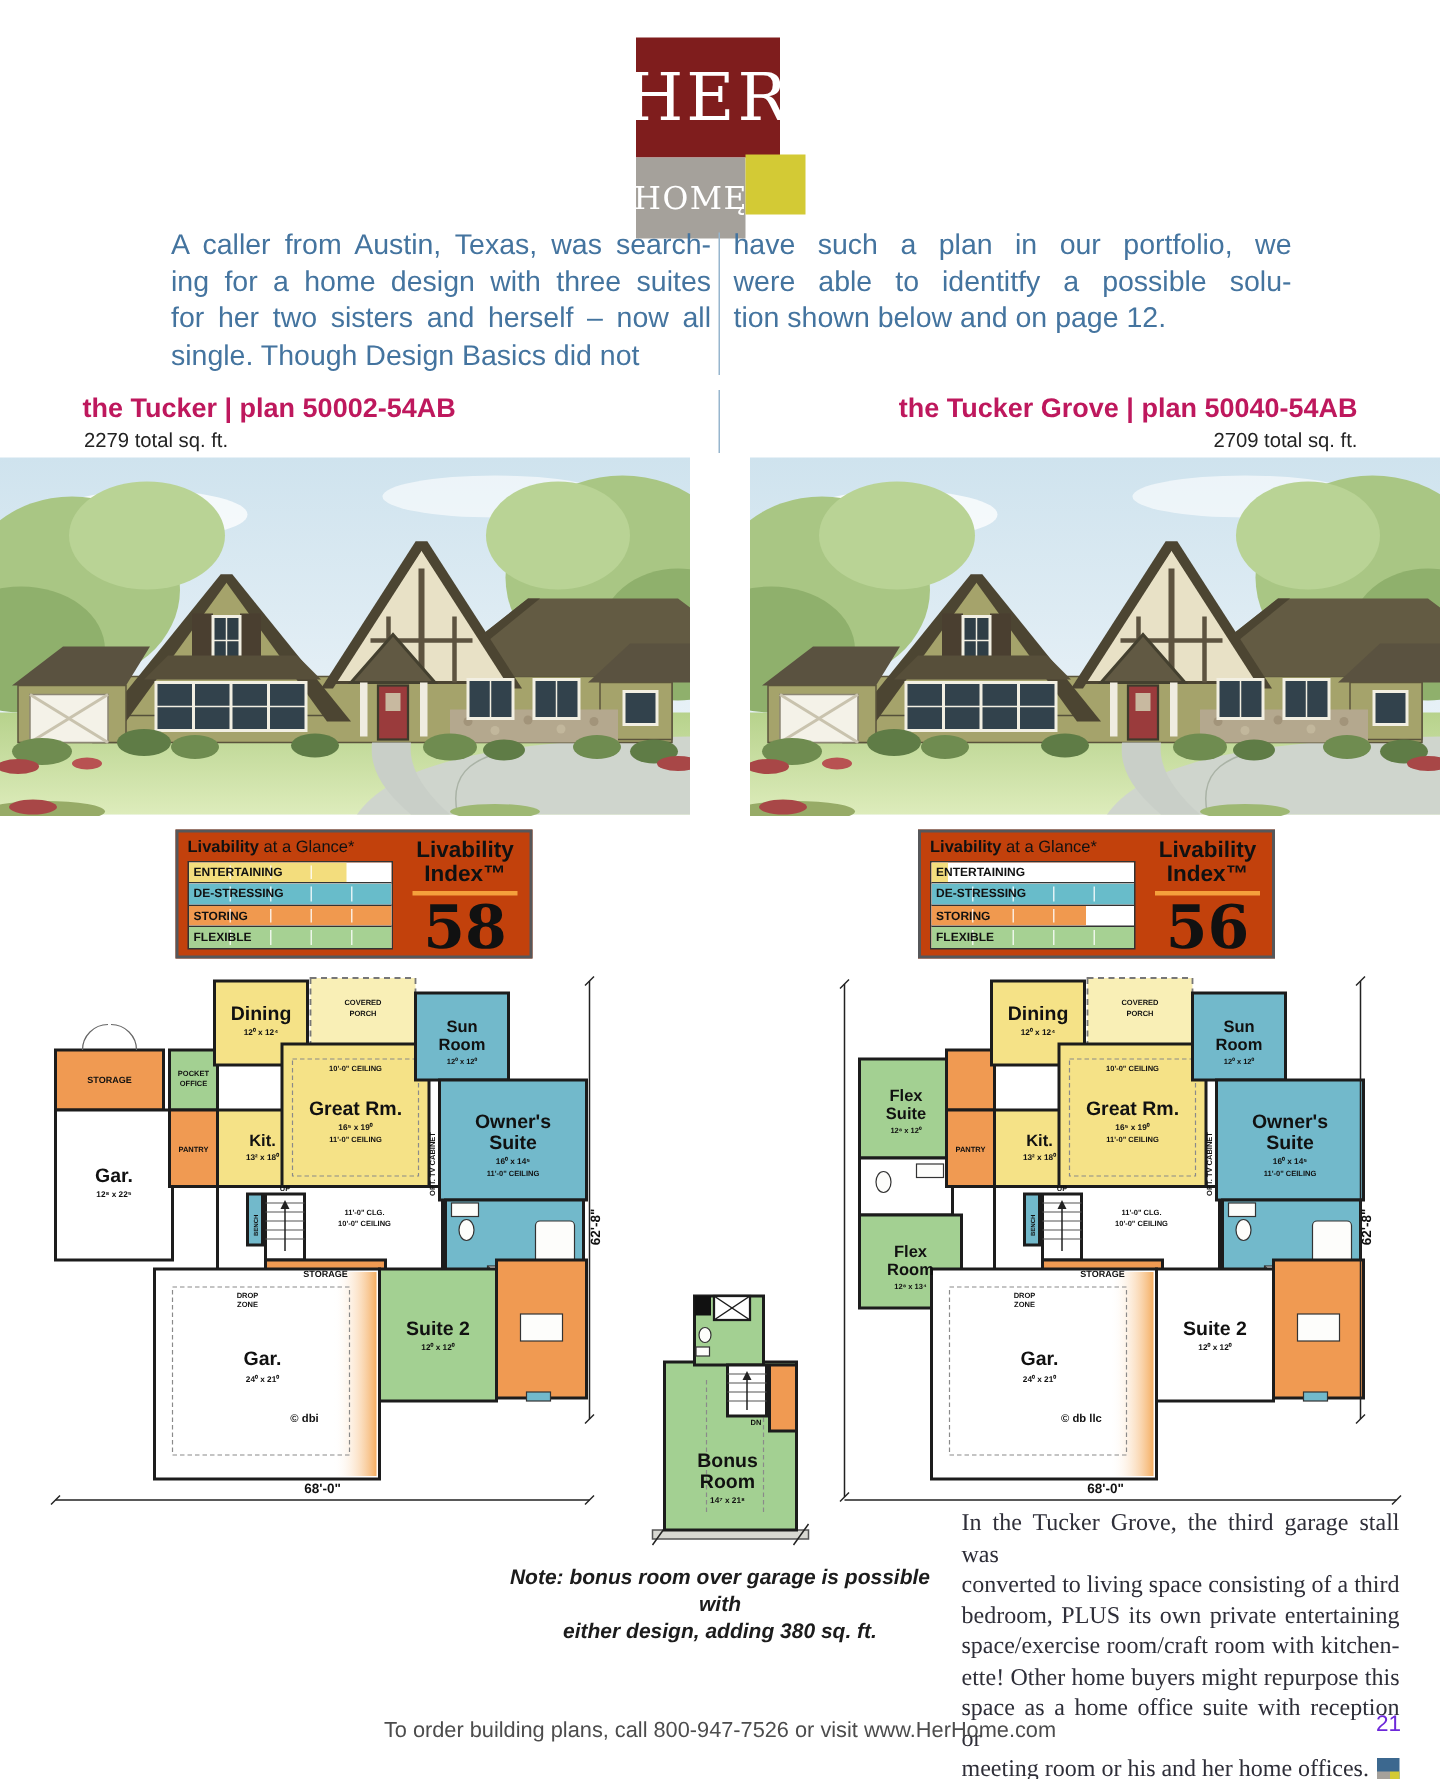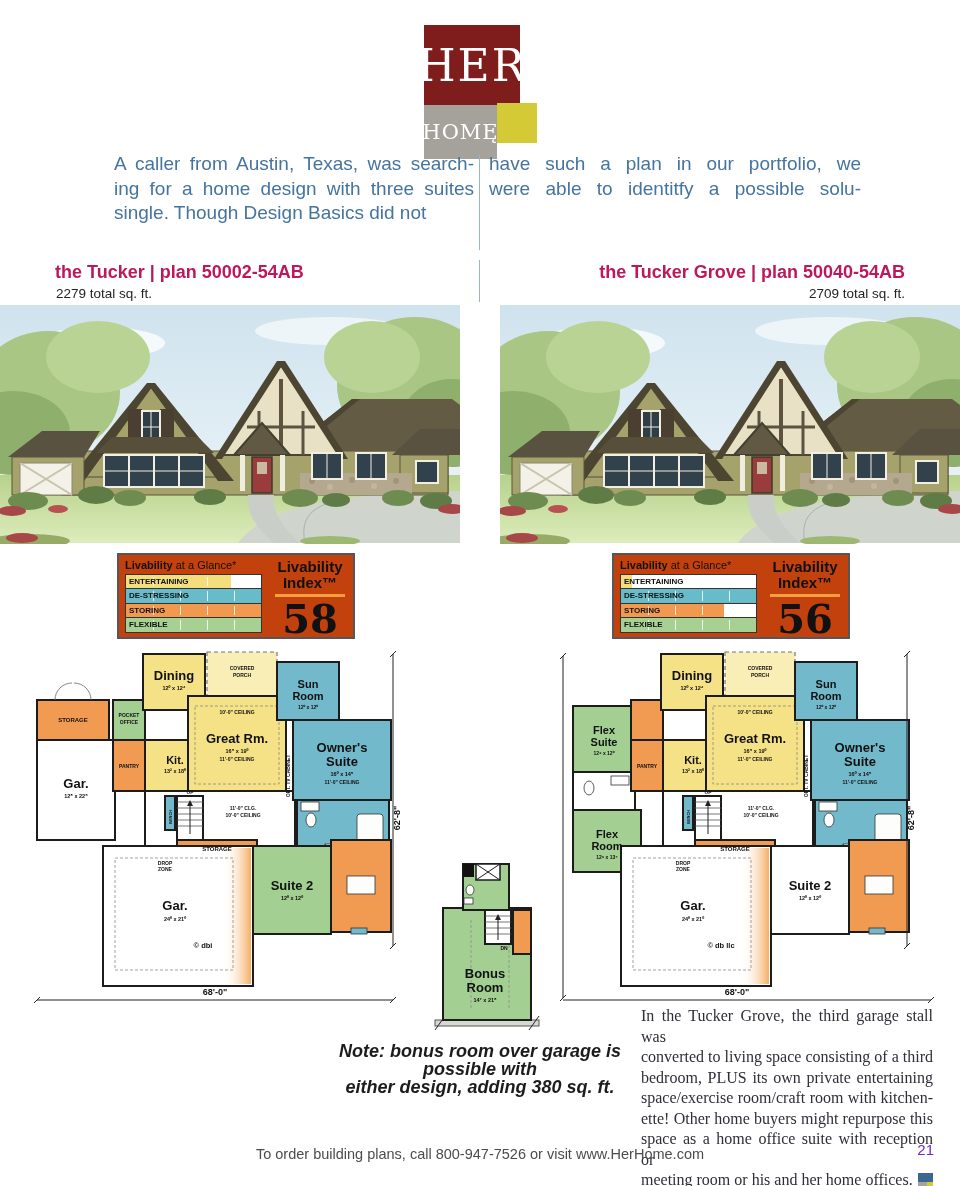--- a/index.html
+++ b/index.html
@@ -59,21 +59,21 @@
   .tny{font:700 5px "Liberation Sans",sans-serif;text-anchor:middle;}
   .dim{font:700 9px "Liberation Sans",sans-serif;text-anchor:middle;}
   .cr{font:700 7.5px "Liberation Sans",sans-serif;text-anchor:middle;}
   .w{stroke:#1c1c1c;stroke-width:2;}
   .dsh{fill:none;stroke:#8a8a8a;stroke-width:.8;stroke-dasharray:3 2;}
   .fx{fill:#fdfdfb;stroke:#333;stroke-width:.8;}
   .dl{stroke:#222;stroke-width:1;}
   .arc{fill:none;stroke:#666;stroke-width:.8;}
 
   .bnote{position:absolute;left:330px;top:1042px;width:300px;text-align:center;font-style:italic;
-         font-weight:600;font-size:18px;line-height:18px;color:#1c1c1c;}
+         font-weight:600;font-size:14px;line-height:18px;color:#1c1c1c;}
   .aside{position:absolute;left:641px;top:1006px;width:292px;font-family:"Liberation Serif",serif;
          font-size:16px;line-height:20.5px;color:#2e2e38;}
   .mini-logo{display:inline-block;width:15px;height:14px;vertical-align:-2px;margin-left:5px;
          background:linear-gradient(to right,#a5a19b 0 60%,#d3ca35 60% 100%) bottom/100% 5px no-repeat,#3c688f;}
   .footer{position:absolute;left:0;right:0;top:1146px;text-align:center;font-size:14.5px;color:#4c4c4c;}
   .pageno{position:absolute;right:26px;top:1141px;font-size:15px;color:#6d28d9;}
 </style>
 </head>
 <body>
 
@@ -178,25 +178,27 @@
   </div>
   <div class="logo-gray">
     <span class="logo-home">HOMĘ</span>
   </div>
   <div class="logo-yellow"></div>
 
   <div class="vline" style="left:479px;top:155px;height:95px"></div>
   <div class="col col1">
     <span class="jl">A caller from Austin, Texas, was search-</span>
     <span class="jl">ing for a home design with three suites</span>
+    <span class="jl">for her two sisters and herself – now all</span>
     <span class="jl last">single. Though Design Basics did not</span>
   </div>
   <div class="col col2">
     <span class="jl">have such a plan in our portfolio, we</span>
     <span class="jl">were able to identitfy a possible solu-</span>
+    <span class="jl last">tion shown below and on page 12.</span>
   </div>
 
   <div class="vline" style="left:479px;top:260px;height:42px"></div>
   <div class="ptitle l">the Tucker | plan 50002-54AB</div>
   <div class="psqft l">2279 total sq. ft.</div>
   <div class="ptitle r">the Tucker Grove | plan 50040-54AB</div>
   <div class="psqft r">2709 total sq. ft.</div>
 
   <svg class="render" style="left:0" viewBox="0 0 460 238">
       <use href="#houseArt"></use>

